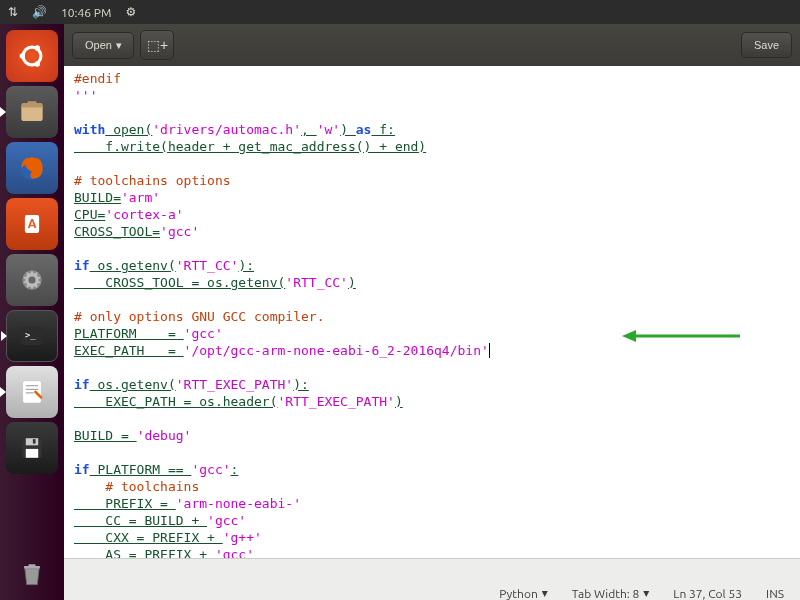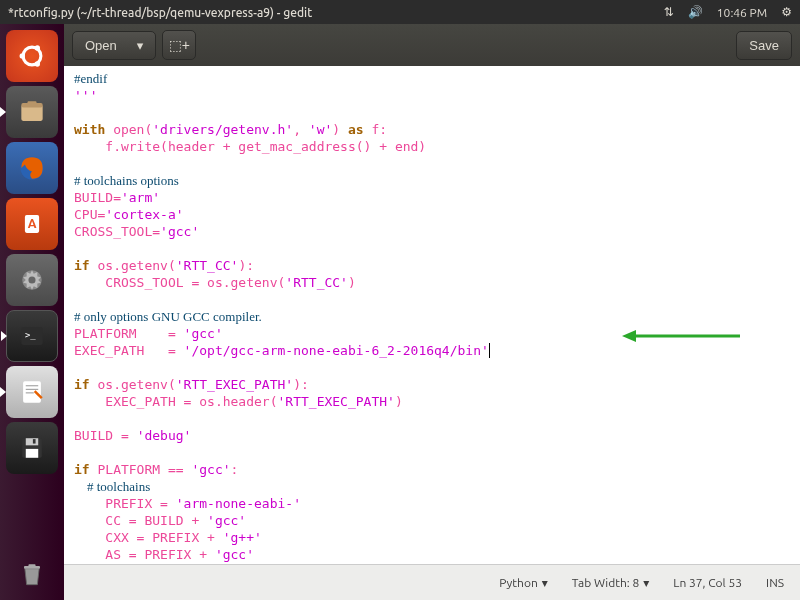--- a/index.html
+++ b/index.html
@@ -20,45 +20,44 @@
 .launcher-item.terminal { background: linear-gradient(#3a3a3a, #1a1a1a); border: 1px solid #555; }
 .launcher-item.gedit { background: linear-gradient(#e0e0e0, #b0b0b0); }
 .launcher-item.save { background: linear-gradient(#3a3a3a, #1a1a1a); }
 .launcher-item.trash { background: transparent; }
 .launcher-arrow { position: absolute; left: -6px; top: 50%; transform: translateY(-50%); width: 0; height: 0; border-top: 5px solid transparent; border-bottom: 5px solid transparent; border-left: 6px solid #fff; }
 .launcher-spacer { flex: 1; }
 
 .app-window { position: absolute; left: 64px; top: 24px; width: 736px; height: 576px; background: #f7f7f7; display: flex; flex-direction: column; }
 
 .toolbar { height: 42px; background: linear-gradient(#464641, #3c3b37); display: flex; align-items: center; padding: 0 8px; gap: 6px; }
-.btn { background: linear-gradient(#52514d, #3c3b37); border: 1px solid #2a2a28; border-radius: 5px; color: #dfdbd2; padding: 6px 12px; font-size: 13px; display: flex; align-items: center; gap: 20px; cursor: pointer; }
+.btn { background: linear-gradient(#52514d, #3c3b37); border: 1px solid #2a2a28; border-radius: 5px; color: #dfdbd2; padding: 6px 12px; font-size: 11px; display: flex; align-items: center; gap: 4px; cursor: pointer; }
 .btn-icon { background: linear-gradient(#52514d, #3c3b37); border: 1px solid #2a2a28; border-radius: 5px; color: #dfdbd2; width: 34px; height: 30px; display: flex; align-items: center; justify-content: center; cursor: pointer; font-size: 14px; }
 .toolbar-spacer { flex: 1; }
 
 .editor { flex: 1; background: #fff; font-family: "DejaVu Sans Mono", monospace; font-size: 13px; line-height: 17px; padding: 4px 10px; overflow: hidden; white-space: pre; position: relative; }
-.kw { color: #a16207; font-weight: bold; }
+.kw { color: #1d4ed8; font-weight: bold; }
 .str { color: #cc00cc; }
-.cmt { color: #0c4a6e; font-family: Liberation Serif, serif; }
-.ident { color: #ec4899; }
+.cmt { color: #c2410c; }
+.ident { color: #14532d; text-decoration: underline; }
 .cursor { display: inline-block; width: 1px; height: 15px; background: #000; vertical-align: text-bottom; }
 
 .arrow-annot { position: absolute; left: 558px; top: 226px; }
 .arrow-annot svg { display: block; }
 
-.statusbar { height: 36px; background: #ededeb; border-top: 1px solid #ccc; display: flex; align-items: center; font-size: 12px; color: #3c3c3c; padding: 0 16px; gap: 24px; }
+.statusbar { height: 42px; background: #ededeb; border-top: 1px solid #ccc; display: flex; align-items: flex-end; font-size: 12px; color: #3c3c3c; padding: 0 16px; gap: 24px; }
 .statusbar-spacer { flex: 1; }
 .status-item { display: flex; align-items: center; gap: 4px; }
 
 .icon-svg { width: 32px; height: 32px; }
 </style>
 </head>
 <body>
 
 <div class="topbar">
-  <span class="topbar-title">*rtconfig.py (~/rt-thread/bsp/qemu-vexpress-a9) - gedit</span>
   <div class="topbar-right">
     <span>⇅</span>
     <span>🔊</span>
     <span>10:46 PM</span>
     <span>⚙</span>
   </div>
 </div>
 
 <div class="launcher">
   <div class="launcher-item ubuntu">
@@ -142,21 +141,21 @@
       </button>
     <div class="toolbar-spacer"></div>
     <button class="btn">
         <span>Save</span>
       </button>
   </div>
 
   <div class="editor"><span class="cmt">#endif</span>
 <span class="str">'''</span>
 
-<span class="kw">with</span><span class="ident"> open(</span><span class="str">'drivers/getenv.h'</span><span class="ident">, </span><span class="str">'w'</span><span class="ident">) </span><span class="kw">as</span><span class="ident"> f:</span>
+<span class="kw">with</span><span class="ident"> open(</span><span class="str">'drivers/automac.h'</span><span class="ident">, </span><span class="str">'w'</span><span class="ident">) </span><span class="kw">as</span><span class="ident"> f:</span>
 <span class="ident">    f.write(header + get_mac_address() + end)</span>
 
 <span class="cmt"># toolchains options</span>
 <span class="ident">BUILD=</span><span class="str">'arm'</span>
 <span class="ident">CPU=</span><span class="str">'cortex-a'</span>
 <span class="ident">CROSS_TOOL=</span><span class="str">'gcc'</span>
 
 <span class="kw">if</span><span class="ident"> os.getenv(</span><span class="str">'RTT_CC'</span><span class="ident">):</span>
 <span class="ident">    CROSS_TOOL = os.getenv(</span><span class="str">'RTT_CC'</span><span class="ident">)</span>
 

